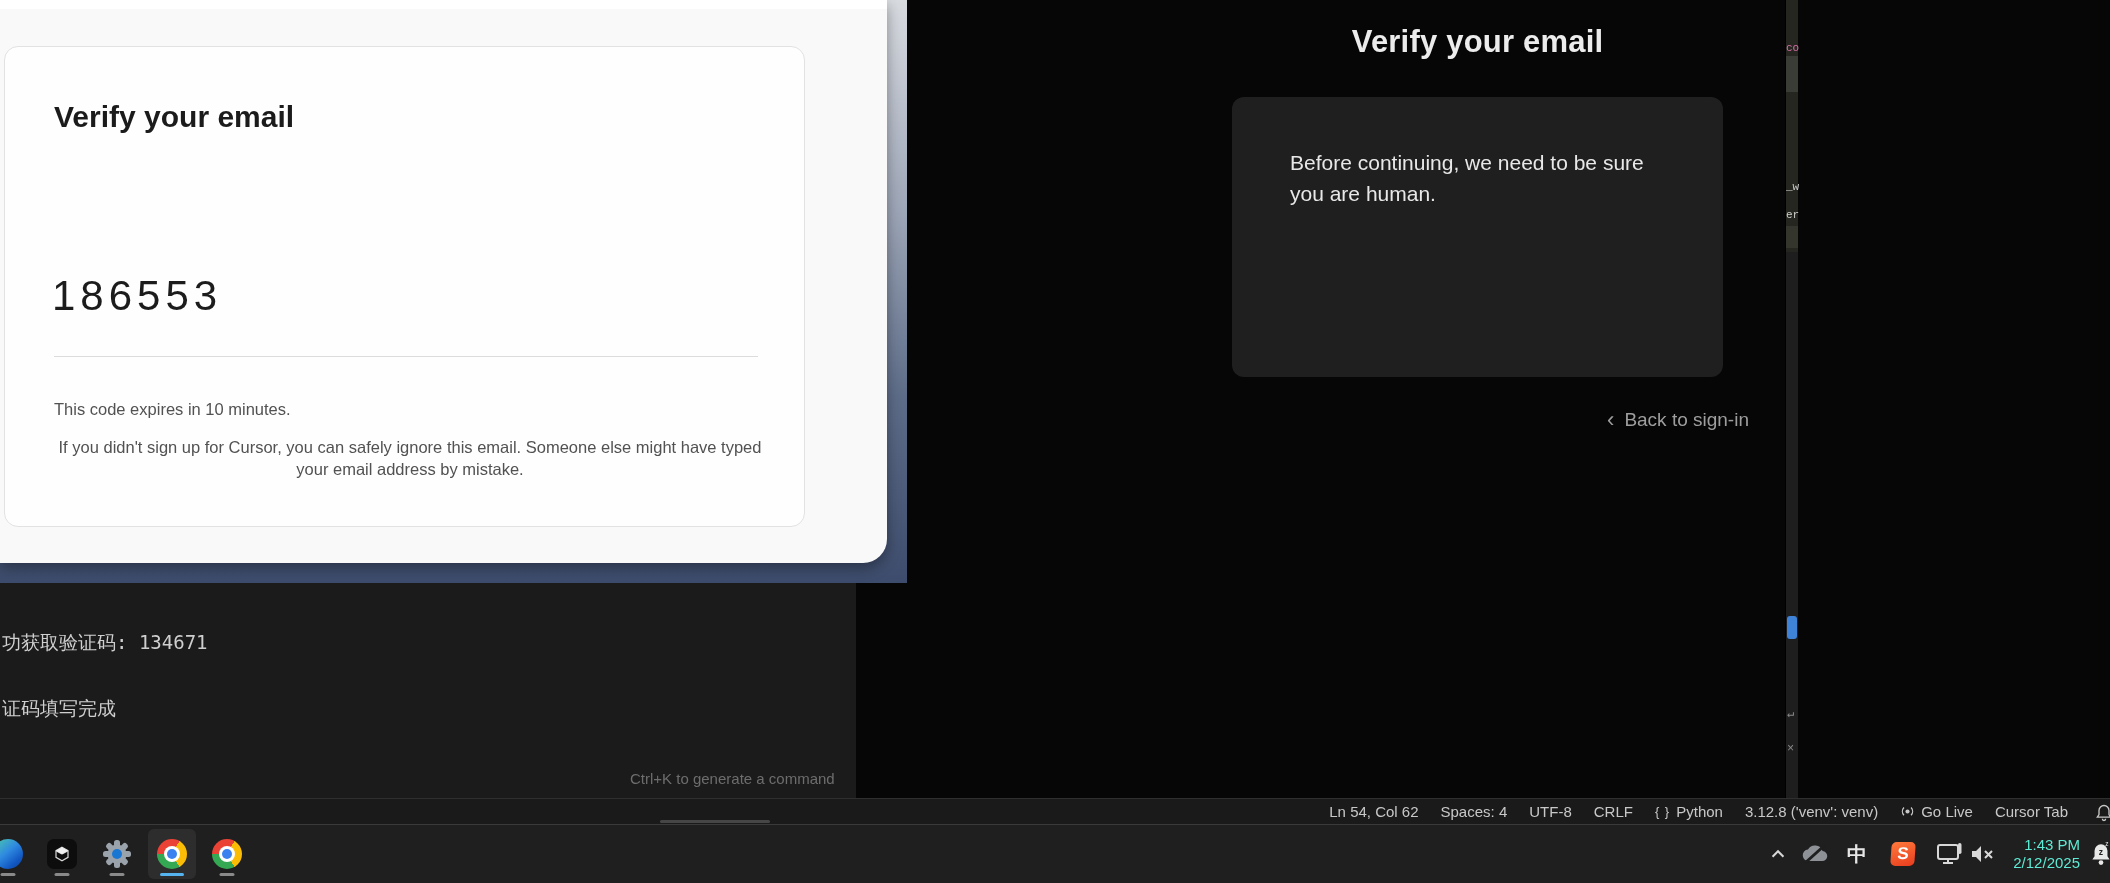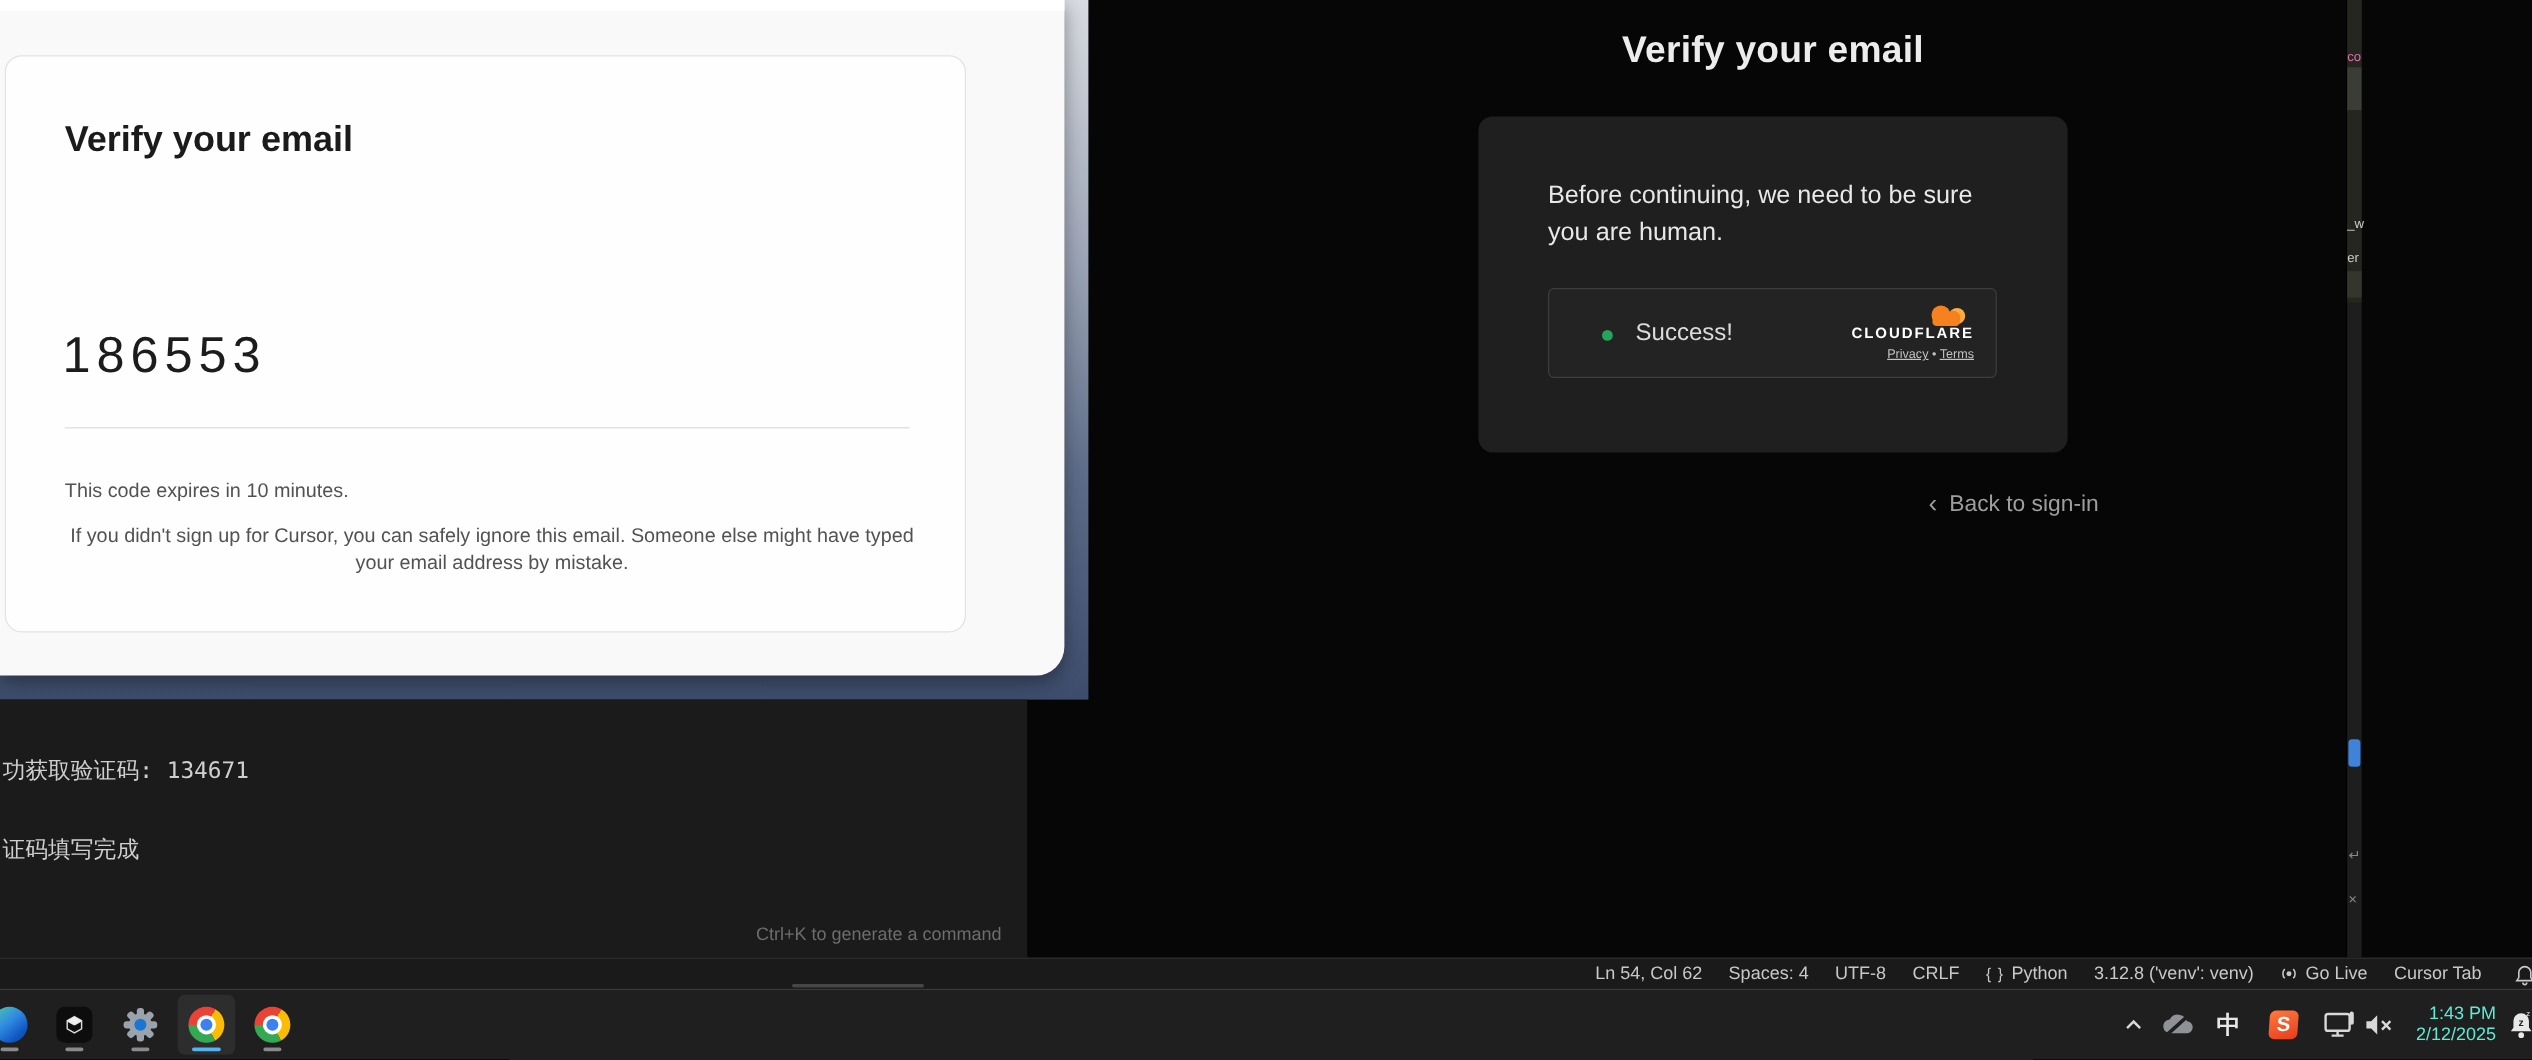--- a/index.html
+++ b/index.html
@@ -1,18 +1,18 @@
 <!DOCTYPE html>
 <html><head>
 <meta charset="utf-8">
 <style>
   * { margin:0; padding:0; box-sizing:border-box; }
   html,body { width:2110px; height:883px; overflow:hidden; background:#060606;
               font-family:"Liberation Sans","DejaVu Sans",sans-serif; }
-  .screen { position:relative; width:1968px; height:883px; }
+  .screen { position:relative; width:1798px; height:883px; }
 
   
   .dark-page { position:absolute; left:0; top:0; width:2110px; height:798px; background:#060606; }
   .vp-title { position:absolute; left:1232px; top:24px; width:491px; text-align:center;
               color:#ececec; font-size:31px; font-weight:700; letter-spacing:.2px; }
   .vp-card { position:absolute; left:1232px; top:97px; width:491px; height:280px;
              background:#1f1f1f; border-radius:12px; }
   .vp-prompt { position:absolute; left:58px; top:50px; width:390px;
                color:#e8e8e8; font-size:21px; line-height:31px; font-weight:500; }
   .turnstile { position:absolute; left:58px; top:143px; width:374px; height:75px;
@@ -23,21 +23,21 @@
   .cf-cloud { display:block; margin-left:auto; margin-right:2px; }
   .cf-word { color:#ffffff; font-size:12.5px; font-weight:800; letter-spacing:1.6px; line-height:13px; }
   .cf-links { margin-top:4px; font-size:10.5px; color:#c2c2c2; }
   .cf-links a { color:#c2c2c2; text-decoration:underline; }
   .back-link { position:absolute; left:1258px; top:407px; width:491px; text-align:right;
                color:#9e9e9e; font-size:19px; }
   .back-chevron { font-size:22px; margin-right:10px; vertical-align:-1px; }
 
   
   .sliver { position:absolute; right:0; top:0; width:13px; height:798px; background:#1e1e1e;
-            border-left:1px solid #000; font-family:Liberation Sans, sans-serif; }
+            border-left:1px solid #000; font-family:Liberation Mono, monospace; }
   .sliver .seg1 { position:absolute; top:0; height:56px; width:100%; background:#262620; }
   .sliver .band1 { position:absolute; top:56px; height:36px; width:100%; background:#3a3d35; }
   .sliver .seg2 { position:absolute; top:92px; height:160px; width:100%; background:#262620; }
   .sliver .band2 { position:absolute; top:226px; height:22px; width:100%; background:#34362e; }
   .sliver .frag { position:absolute; left:0; font-size:11px; color:#cccccc; z-index:2; }
   .sliver .frag.pink { color:#d96fa8; }
   .sliver .bluepill { position:absolute; left:1px; top:616px; width:10px; height:23px;
                       background:#3f83d9; border-radius:3px; }
   .sliver .dimglyph { position:absolute; left:1px; color:#8a8a8a; font-size:12px; }
 
@@ -108,38 +108,20 @@
 <body>
 
 <div class="screen">
 
   <div class="dark-page">
     <div class="vp-title">Verify your email</div>
 
     <div class="vp-card">
       <div class="vp-prompt">Before continuing, we need to be sure you are human.</div>
 
-      <div class="turnstile">
-        <div class="ts-dot" style="background:#23a55a;"></div>
-        <div class="ts-status">Success!</div>
-        <div class="cf-block">
-          <svg class="cf-cloud" width="40" height="19" viewBox="0 0 100 48">
-            <circle cx="70" cy="26" r="17" fill="#fbad41"></circle>
-            <circle cx="36" cy="24" r="20" fill="#f6821f"></circle>
-            <circle cx="62" cy="30" r="15" fill="#f6821f"></circle>
-            <rect x="18" y="28" width="58" height="19" rx="9" fill="#f6821f"></rect>
-          </svg>
-          <div class="cf-word">CLOUDFLARE</div>
-          <div class="cf-links">
-            <a href="#">Privacy</a>
-            <span>•</span>
-            <a href="#">Terms</a>
-          </div>
-        </div>
-      </div>
     </div>
 
     <div class="back-link">
       <span class="back-chevron">‹</span><span>Back to sign-in</span>
     </div>
   </div>
 
   <div class="sliver">
     <div class="seg1"></div>
     <div class="band1"></div>

